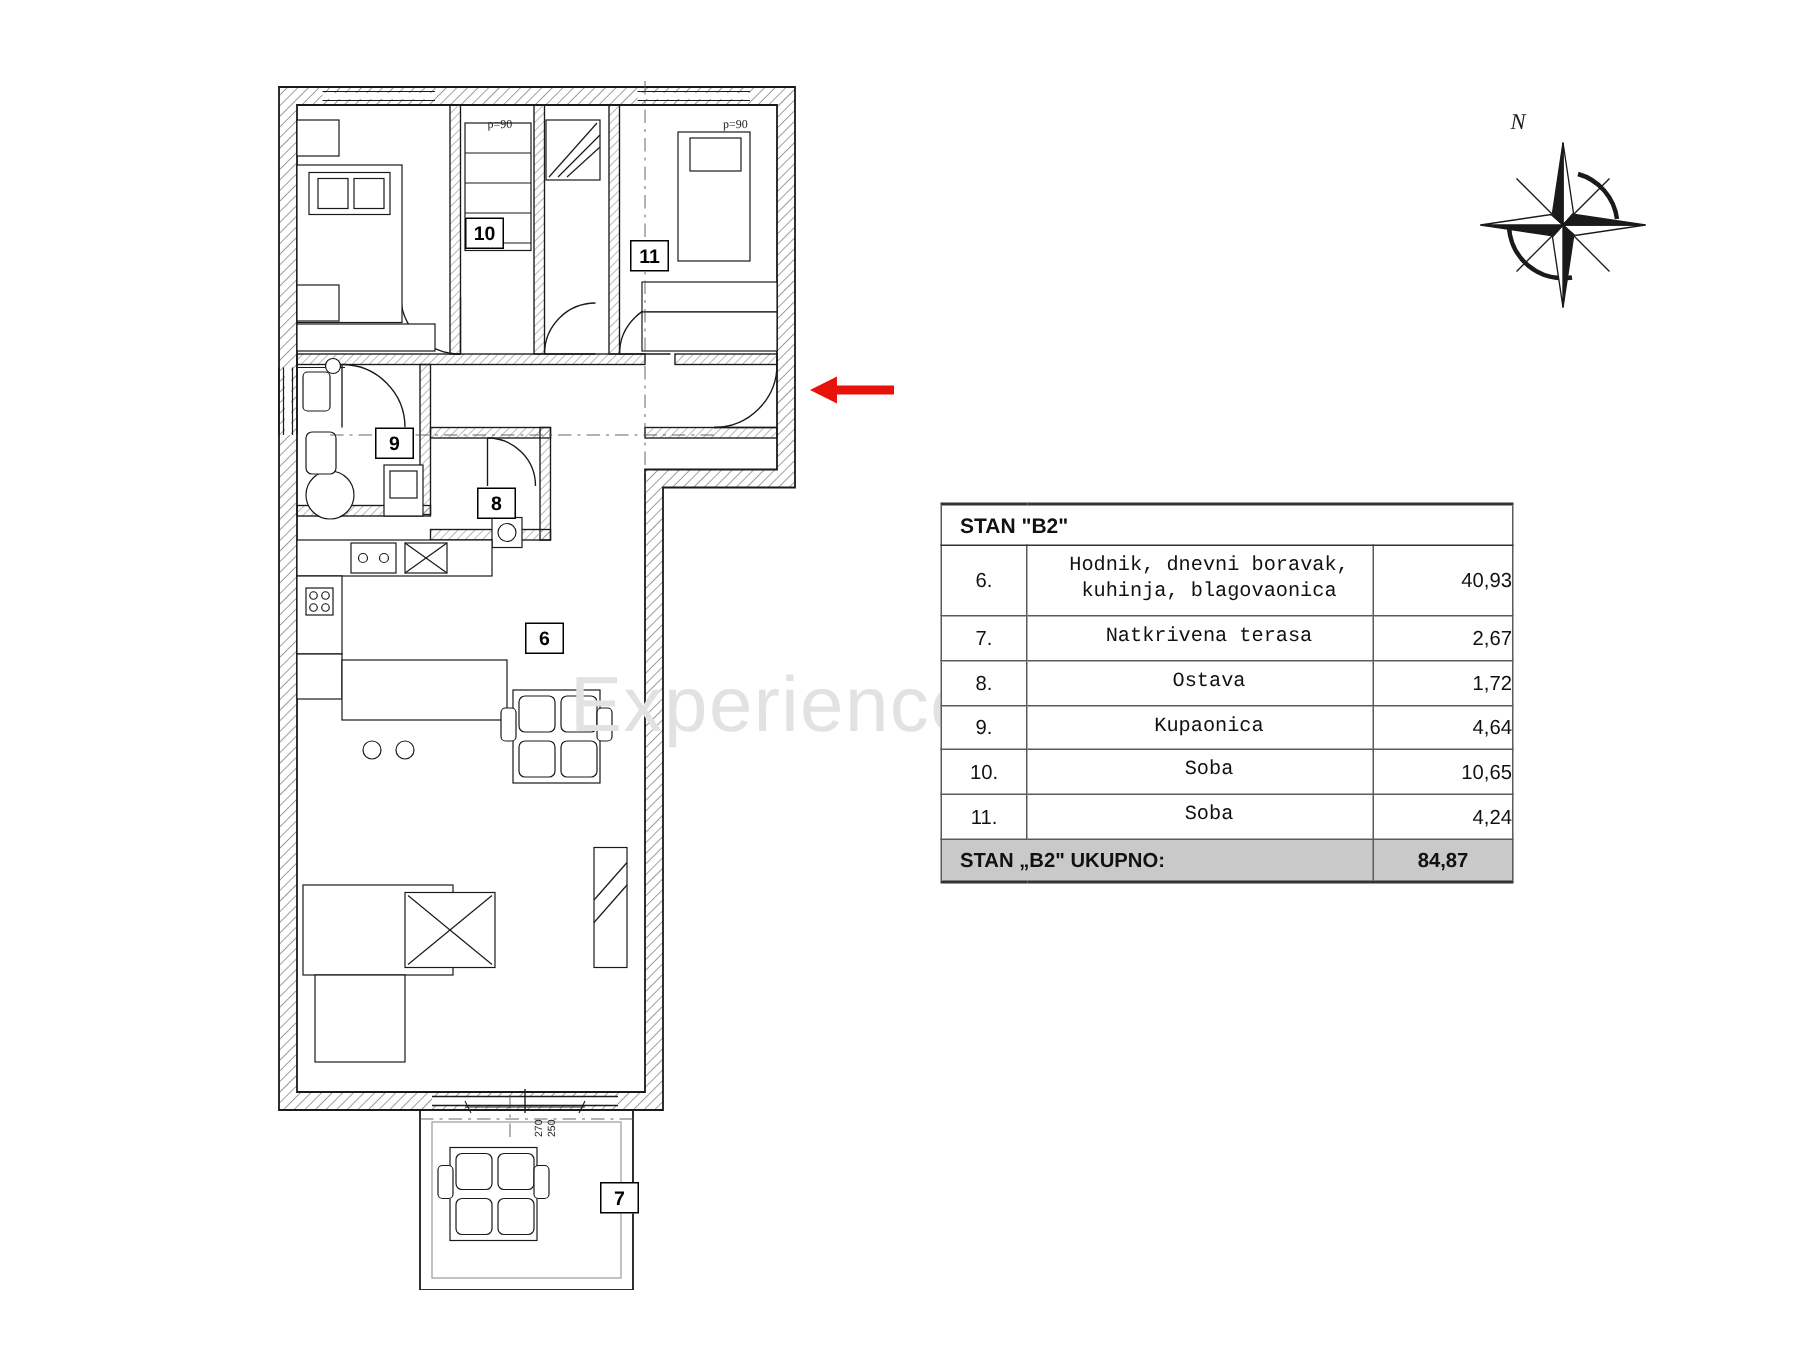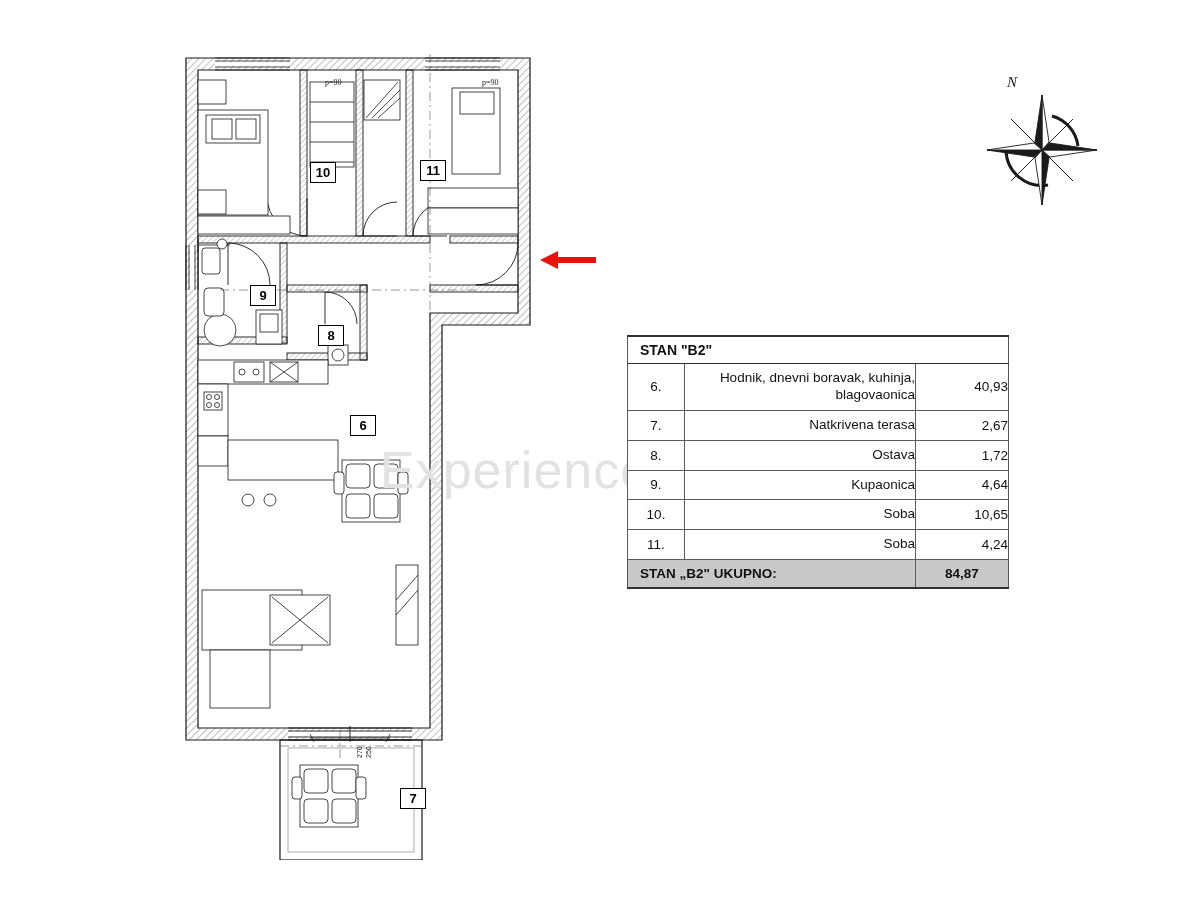--- a/index.html
+++ b/index.html
@@ -120,22 +120,23 @@
     border-bottom: 1.5px solid #333 !important;
     border-top: 2px solid #333 !important;
   }
   .col-num {
     width: 56px;
     text-align: center;
     padding: 6px 0 !important;
   }
   .col-name {
     padding: 6px 0 6px 12px !important;
-    text-align: right;
+    text-align: center;
     line-height: 1.25;
+    font-family: Liberation Mono, monospace;
   }
   .col-val {
     width: 92px;
     text-align: right;
     padding: 6px 0 !important;
   }
   .total-row td {
     background: #c9c9c9;
     font-weight: bold;
     border-top: 1.5px solid #333 !important;
@@ -338,21 +339,21 @@
 
         <g stroke="#1a1a1a" stroke-width="0.7">
           <line x1="150" y1="698" x2="230" y2="698"></line>
           <line x1="150" y1="694" x2="154" y2="702"></line>
           <line x1="230" y1="694" x2="226" y2="702"></line>
         </g>
       </g>
     </svg>
 
     
-    <div class="room-tag" style="left:150px; top:122px;">10</div>
+    <div class="room-tag" style="left:150px; top:105px;">10</div>
     <div class="room-tag" style="left:260px; top:120px;">11</div>
     <div class="room-tag" style="left:90px;  top:245px;">9</div>
     <div class="room-tag" style="left:158px; top:285px;">8</div>
     <div class="room-tag" style="left:190px; top:375px;">6</div>
     <div class="room-tag" style="left:240px; top:748px;">7</div>
 
     
     <div class="door-label" style="left:165px; top:38px;">p=90</div>
     <div class="door-label" style="left:322px; top:38px;">p=90</div>
 

